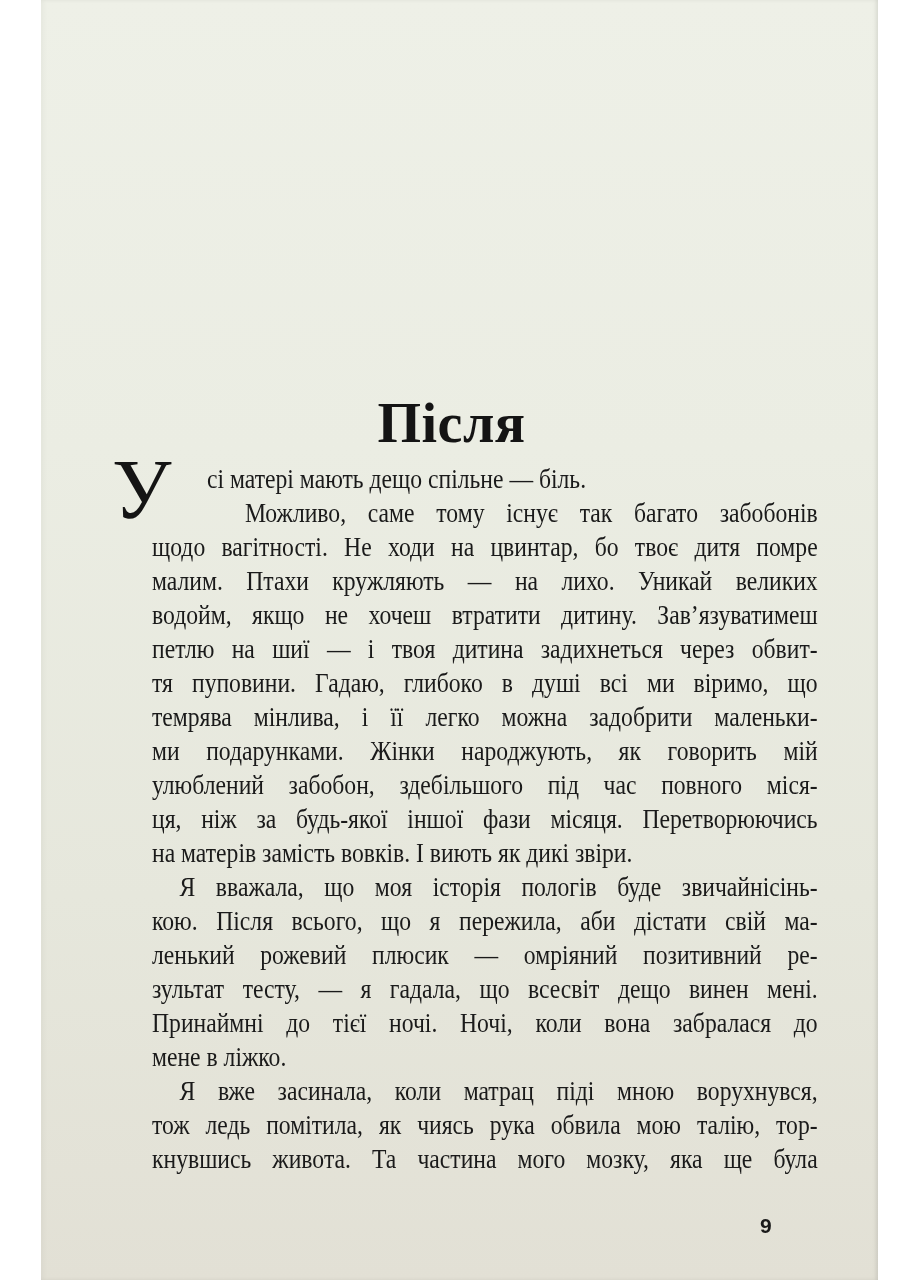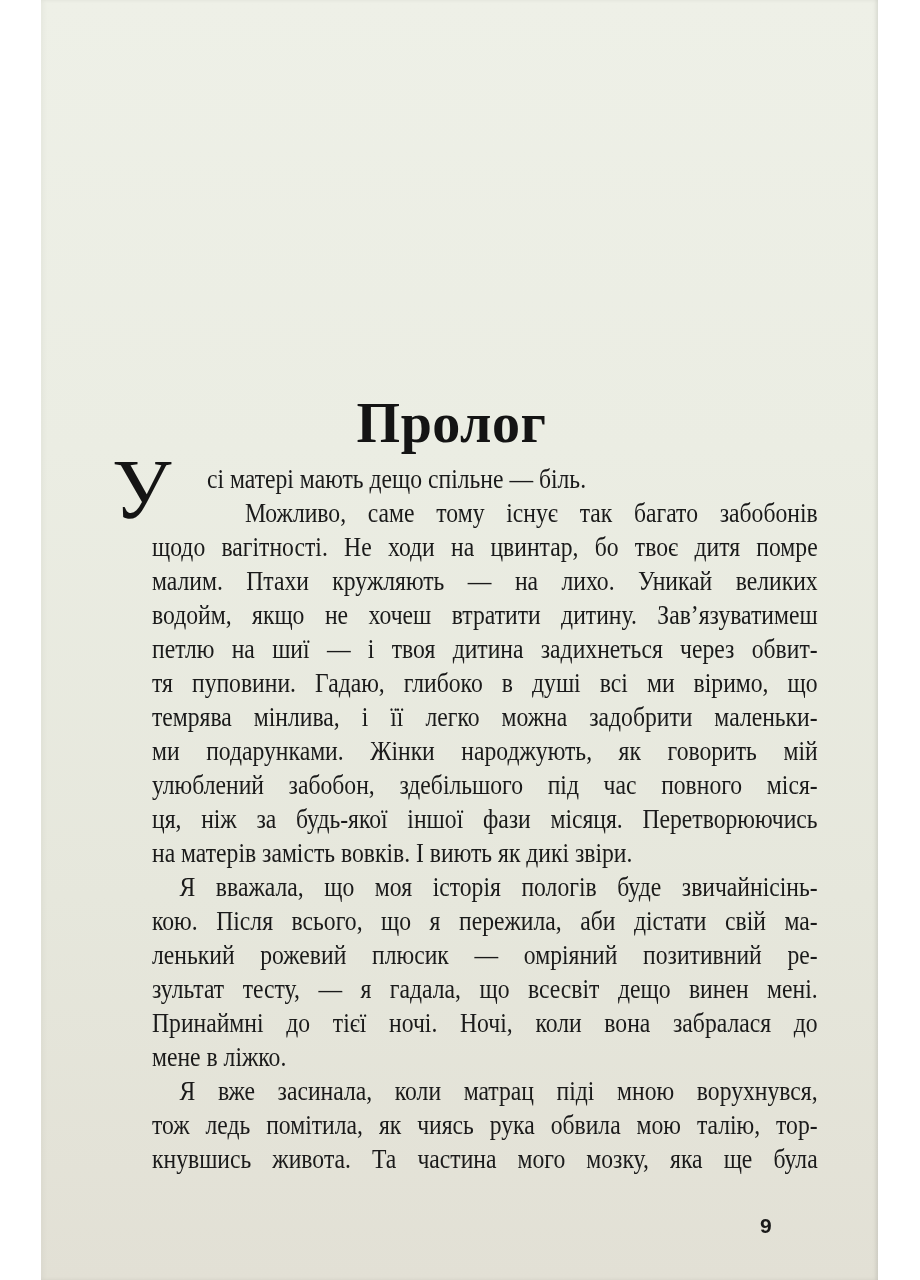--- a/index.html
+++ b/index.html
@@ -95,21 +95,21 @@
       font-weight: bold;
       color: #1a1a1a;
     }
   </style>
 </head>
 <body>
 
 <div class="page">
   <div class="page-edge"></div>
 
-  <h1 class="heading">Пролог</h1>
+  <h1 class="heading">Після</h1>
 
   <span class="dropcap">У</span>
 
   <div class="text-block">
     <span class="line dropcap-line" style="text-align-last:left;">сі матері мають дещо спільне — біль.</span>
     <span class="line dropcap-line indent2">Можливо, саме тому існує так багато забобонів</span>
     <span class="line">щодо вагітності. Не ходи на цвинтар, бо твоє дитя помре</span>
     <span class="line">малим. Птахи кружляють — на лихо. Уникай великих</span>
     <span class="line">водойм, якщо не хочеш втратити дитину. Зав’язуватимеш</span>
     <span class="line">петлю на шиї — і твоя дитина задихнеться через обвит-</span>

